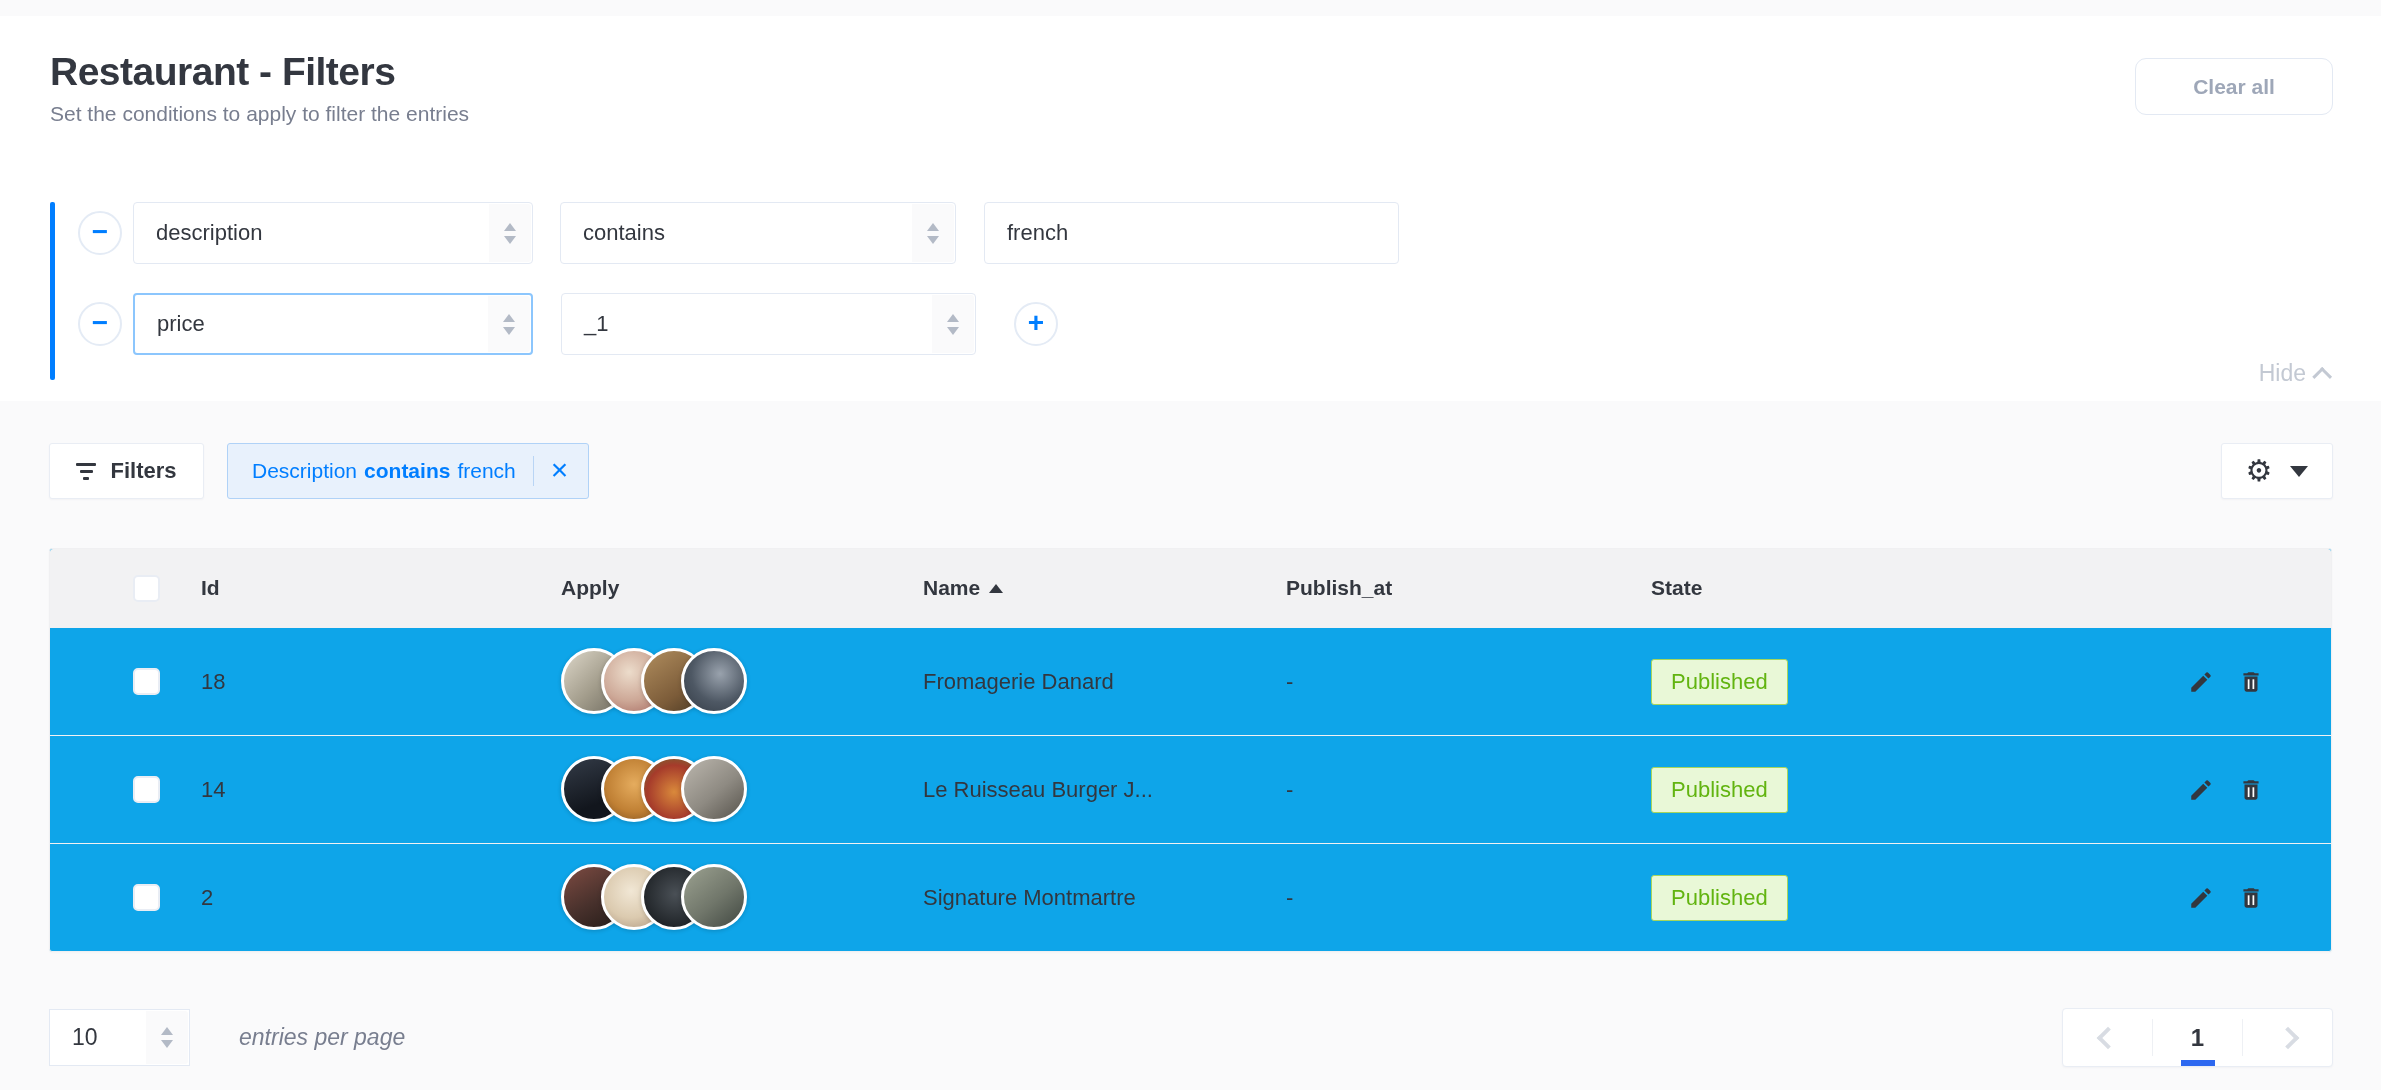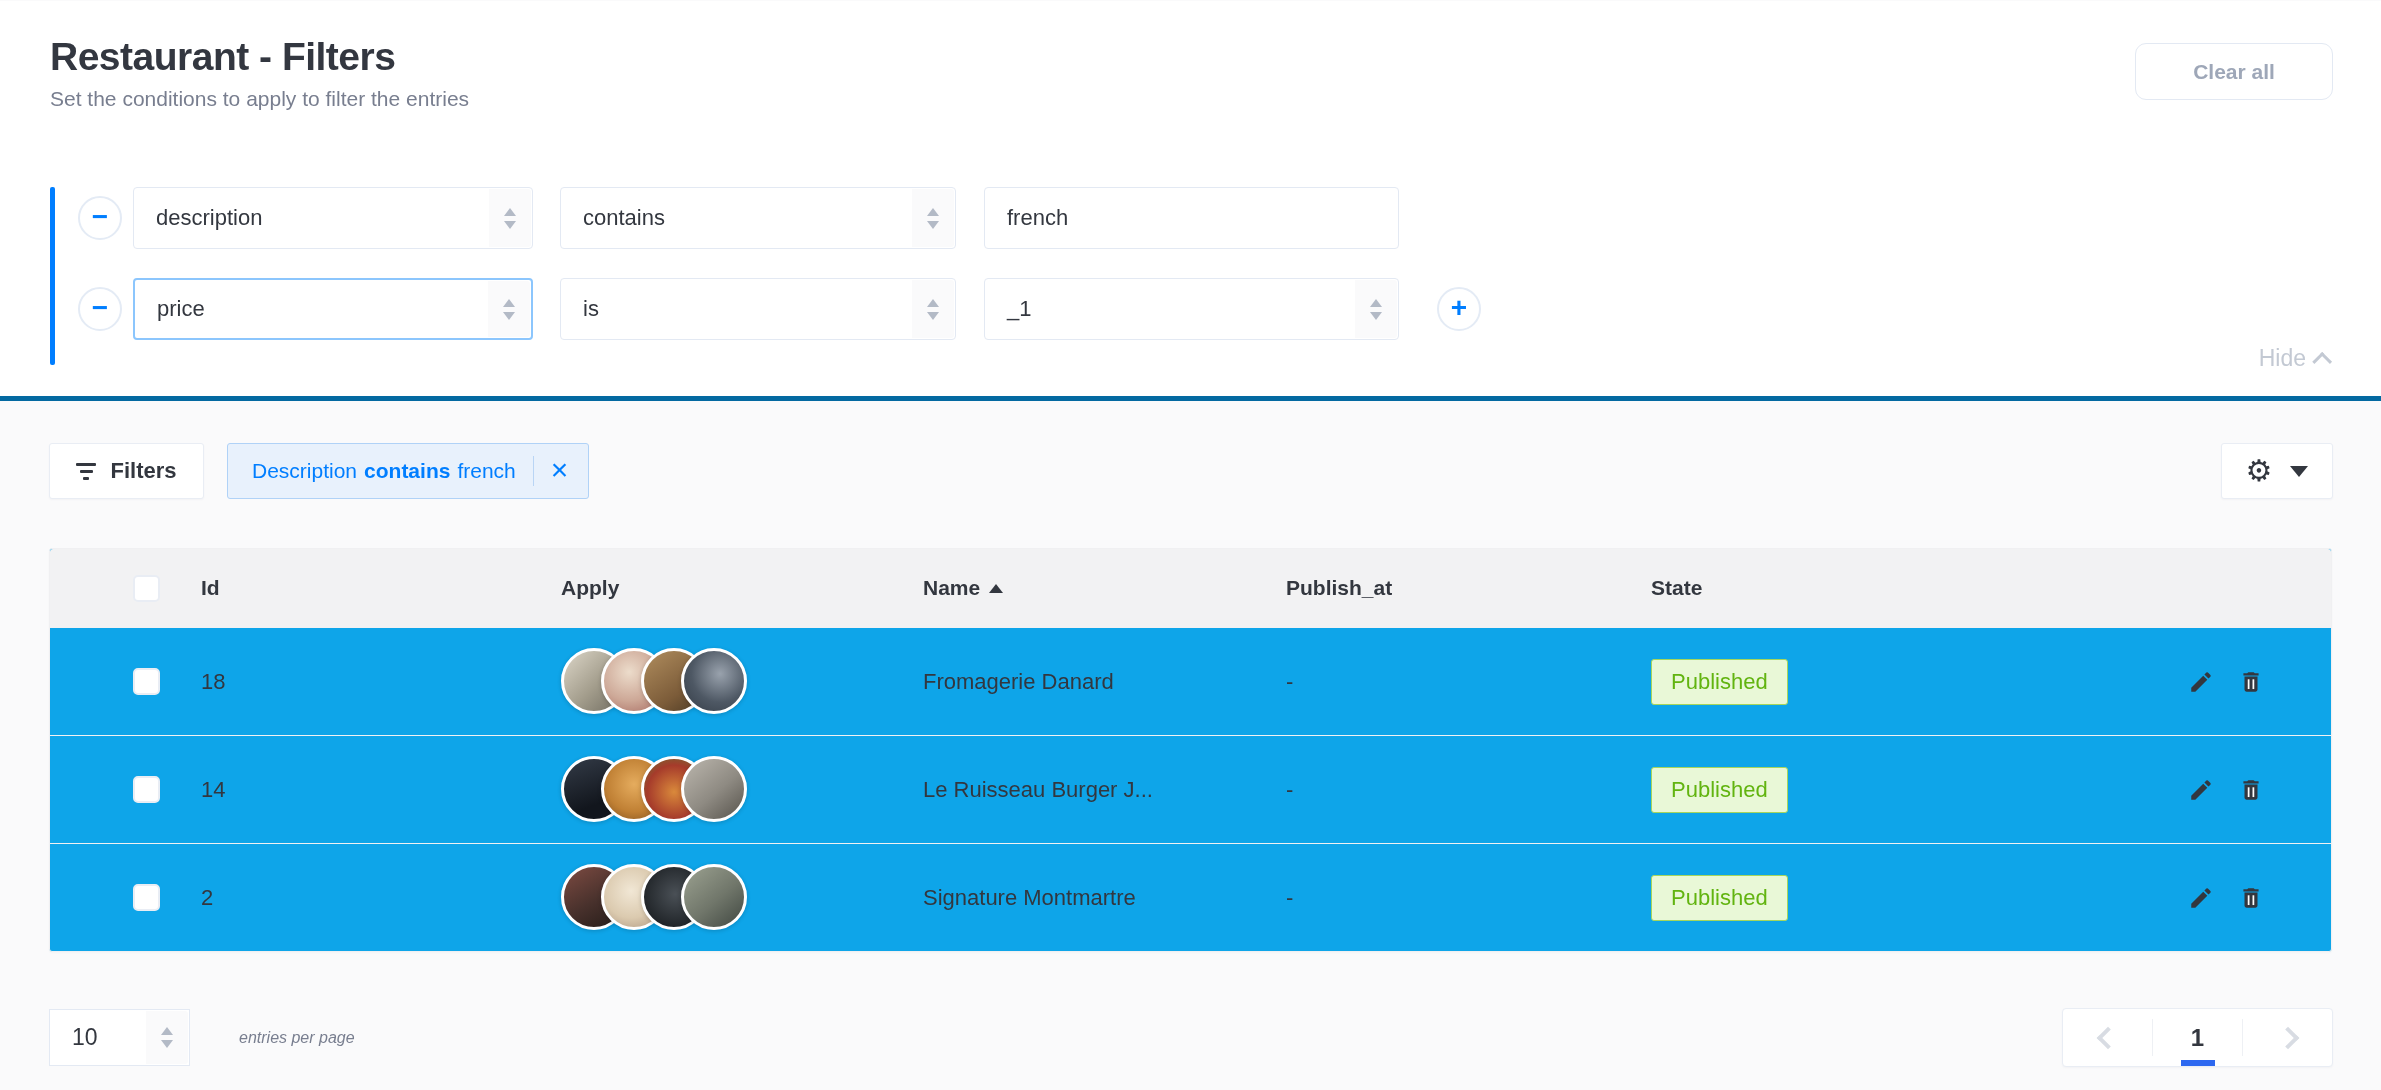--- a/index.html
+++ b/index.html
@@ -1,20 +1,20 @@
 <!DOCTYPE html>
 <html><head>
 <meta charset="utf-8">
 <style>
   * { margin:0; padding:0; box-sizing:border-box; }
   html,body { width:2381px; height:1090px; font-family:"Liberation Sans", sans-serif; background:#fafafb; }
   .page { position:relative; width:2381px; height:1090px; overflow:hidden; }
 
   
-  .top-panel { position:absolute; left:0; top:1px; width:2381px; height:400px; background:#ffffff; border-bottom:5px solid #0369a1; }
+  .top-panel { position:absolute; left:0; top:16px; width:2381px; height:400px; background:#ffffff; border-bottom:1px solid #0369a1; }
 
   .header-row { position:absolute; left:50px; right:48px; top:34px; display:flex; justify-content:space-between; align-items:flex-start; }
   .page-title { font-size:39px; font-weight:700; color:#333740; letter-spacing:-0.5px; }
   .page-subtitle { font-size:21px; color:#787e8f; margin-top:8px; }
   .header-actions { display:flex; gap:22px; margin-top:8px; }
   .btn { display:flex; align-items:center; justify-content:center; height:57px; border-radius:11px; font-size:21px; font-weight:700; cursor:pointer; }
   .btn-clear { width:198px; background:#ffffff; border:1px solid #e3e9f3; color:#9ea7b8; }
   .btn-apply { width:277px; background:#007eff; border:1px solid #007eff; color:#ffffff; }
 
   .blue-bar { position:absolute; left:50px; top:186px; width:5px; height:178px; background:#007eff; border-radius:2px; }
@@ -82,21 +82,21 @@
   .a-r3-4{ background:linear-gradient(140deg,#9ca291,#70766a 55%,#404741); }
   .badge { display:inline-block; background:#e9f8d7; border:1px solid #a5d65c; border-radius:3px; color:#62b410; font-size:22px; padding:9px 19px; }
   .actions { display:flex; gap:22px; justify-content:flex-end; padding-right:66px; }
   .icon-btn { width:28px; height:28px; cursor:pointer; display:flex; align-items:center; justify-content:center; }
   .icon-btn svg { display:block; }
 
   
   .footer { position:absolute; left:49px; right:48px; top:607px; display:flex; align-items:center; }
   .page-size { position:relative; width:141px; height:57px; background:#fff; border:1px solid #e3e9f3; border-radius:0; display:flex; align-items:center; font-size:23px; color:#33373f; cursor:pointer; }
   .page-size .sel-text { padding-left:22px; }
-  .entries-label { margin-left:49px; font-size:16px; font-style:italic; color:#787e8f; }
+  .entries-label { margin-left:49px; font-size:23px; font-style:italic; color:#787e8f; }
   .pagination { margin-left:auto; width:271px; height:59px; background:#fff; border:1px solid #e9edf4; border-radius:4px; display:flex; align-items:stretch; box-shadow:0 1px 2px rgba(40,60,100,.04); }
   .pg-cell { flex:1; display:flex; align-items:center; justify-content:center; position:relative; cursor:pointer; }
   .pg-sep { width:1px; background:#eef0f4; margin:10px 0; }
   .chev { width:16px; height:16px; border-left:4px solid #d8dce3; border-bottom:4px solid #d8dce3; }
   .chev.left { transform:rotate(45deg); } .chev.right { transform:rotate(-135deg); }
   .pg-num { font-size:24px; font-weight:700; color:#33373f; }
   .pg-active-bar { position:absolute; bottom:0; left:50%; transform:translateX(-50%); width:34px; height:6px; background:#2d68f0; }
 </style>
 </head>
 <body>
@@ -142,27 +142,20 @@
       <div class="circle-btn">
           <span>−</span>
         </div>
       <div class="sel w-field focused">
         <span class="sel-text">price</span>
         <span class="spinner">
             <i class="tri-up"></i>
             <i class="tri-down"></i>
           </span>
       </div>
-      <div class="sel w-op">
-        <span class="sel-text">is</span>
-        <span class="spinner">
-            <i class="tri-up"></i>
-            <i class="tri-down"></i>
-          </span>
-      </div>
       <div class="sel w-val">
         <span class="sel-text">_1</span>
         <span class="spinner">
             <i class="tri-up"></i>
             <i class="tri-down"></i>
           </span>
       </div>
       <div class="plus-wrap">
         <div class="circle-btn">
             <span>+</span>

